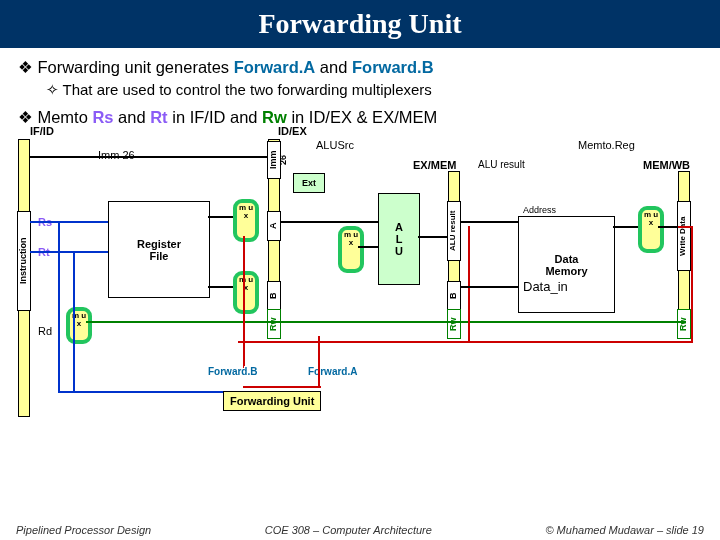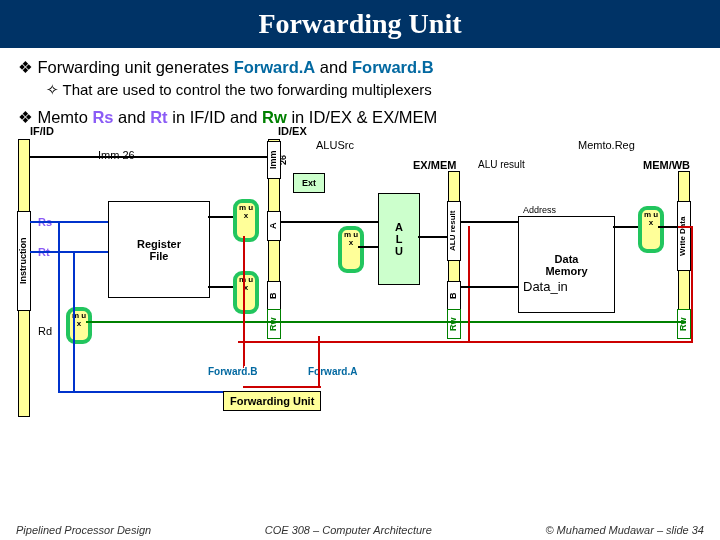--- a/index.html
+++ b/index.html
@@ -226,14 +226,14 @@
   <div class="hline" style="left:442px; top:90px; width:58px;"></div>
   <div class="hline" style="left:442px; top:155px; width:58px;"></div>
   <div class="hline" style="left:595px; top:95px; width:25px;"></div>
   <div class="hline" style="left:640px; top:95px; width:20px;"></div>
 
 </div>
 
 <div class="footer">
   <span>Pipelined Processor Design</span>
   <span>COE 308 – Computer Architecture</span>
-  <span>© Muhamed Mudawar – slide 34</span>
+  <span>© Muhamed Mudawar – slide 19</span>
 </div>
 
 </body></html>

